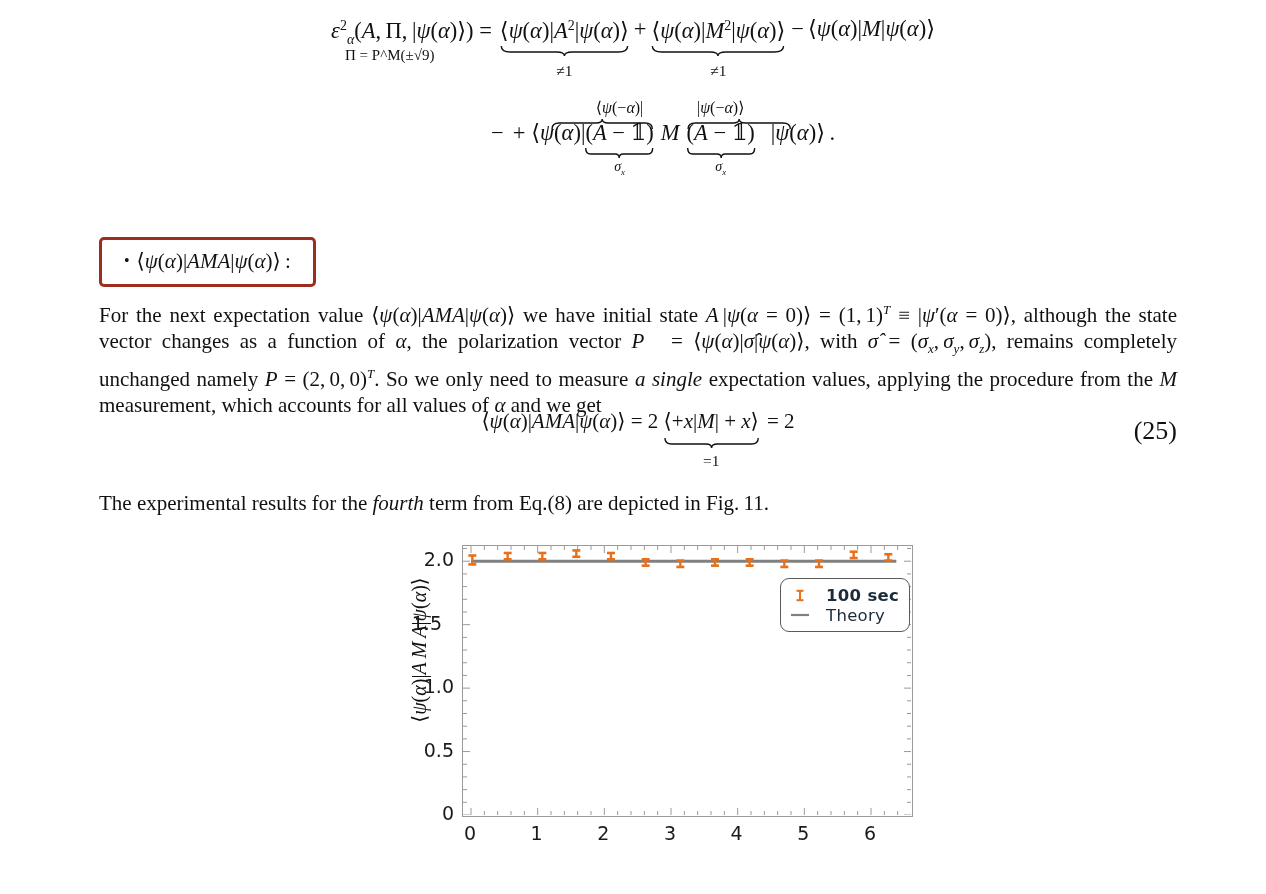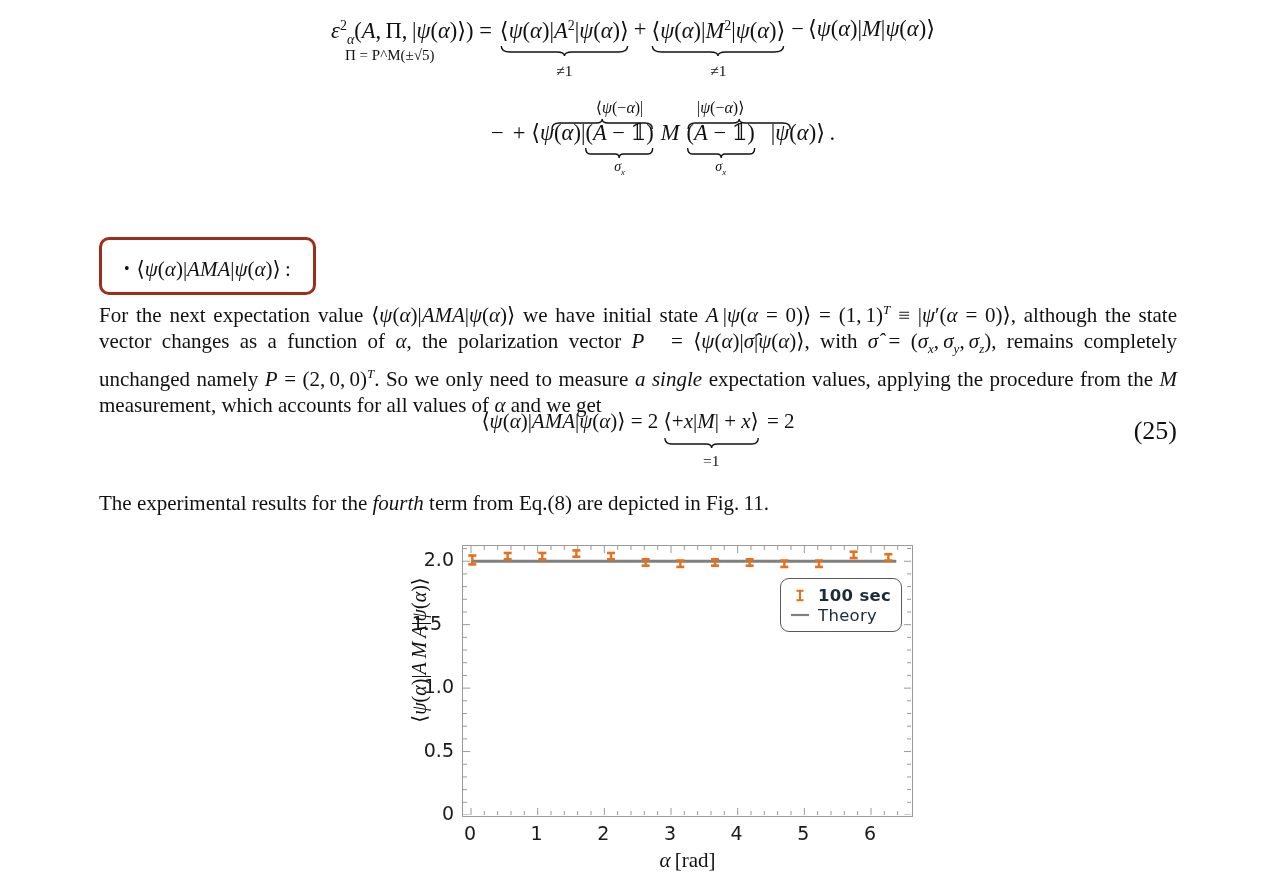--- a/index.html
+++ b/index.html
@@ -84,22 +84,22 @@
     padding: 2px 8px 26px 8px;
     display: inline-block;
     position: relative;
   }
 
   
   #bullet-box {
     position: absolute;
     left: 99px; top: 237px;
     border: 3px solid #9d2e1d;
-    border-radius: 10px;
-    padding: 17px 22px 10px 22px;
+    border-radius: 5px;
+    padding: 9px 22px 10px 22px;
     font-size: 21px;
   }
   #bullet-box .dot { font-size: 16px; vertical-align: 2px; margin-right: 7px;}
 
   
   .para {
     position: absolute;
     font-size: 21px;
     line-height: 25.6px;
     text-align: justify;
@@ -168,36 +168,36 @@
   }
   #legend {
     position: absolute;
     left: 388px; top: 48px;
     border: 1.4px solid #5a5a5a;
     border-radius: 9px;
     background: #fff;
     padding: 6px 10px 6px 8px;
     font-family: "DejaVu Sans", sans-serif;
   }
-  .leg-row { display: flex; align-items: center; height: 20px; }
+  .leg-row { display: flex; align-items: center; height: 20px; gap: 8px; }
   .leg-txt { font-size: 16.5px; color: #1b2b3a; margin-left: 7px; letter-spacing: 0.3px;}
   .leg-txt.bold { font-weight: bold; }
   .leg-mark { width: 22px; display:flex; justify-content:center; align-items:center;}
 </style>
 </head>
 <body>
 
 <div id="eq-block" class="mathsec">
 
   <div class="eqrow1">
     <span class="lhs-wrap">
       <span>
         <i>ε</i><sup class="s" style="font-style:normal">2</sup><sub class="b" style="font-style:italic">α</sub>(<i>A</i>, Π, |<i>ψ</i>(<i>α</i>)⟩) =
       </span>
-      <span class="lhs-sub">Π = P^M(±√5)</span>
+      <span class="lhs-sub">Π = P^M(±√9)</span>
     </span>
 
     <span class="ub" style="margin-left:8px">
       <span>⟨<i>ψ</i>(<i>α</i>)|<i>A</i><sup class="s" style="font-style:normal">2</sup>|<i>ψ</i>(<i>α</i>)⟩</span>
       <span class="brace">
         <svg class="brc" viewBox="0 0 100 12" preserveAspectRatio="none">
             <path d="M1,1 Q1,7 8,7 L44,7 Q50,7 50,11 Q50,7 56,7 L92,7 Q99,7 99,1" fill="none" stroke="#111" stroke-width="1.4" vector-effect="non-scaling-stroke"></path>
           </svg>
       </span>
       <span class="ublabel">≠1</span>
@@ -480,21 +480,20 @@
           <line x1="386.66666666666674" y1="12.054245283018913" x2="394.66666666666674" y2="12.054245283018913" stroke="#e8701a" stroke-width="2.6"></line>
         </g>
         <g>
           <line x1="425.33333333333337" y1="8.24764150943402" x2="425.33333333333337" y2="14.59198113207553" stroke="#e8701a" stroke-width="2.4"></line>
           <line x1="421.33333333333337" y1="8.24764150943402" x2="429.33333333333337" y2="8.24764150943402" stroke="#e8701a" stroke-width="2.6"></line>
           <line x1="421.33333333333337" y1="14.59198113207553" x2="429.33333333333337" y2="14.59198113207553" stroke="#e8701a" stroke-width="2.6"></line>
         </g>
       </svg>
   </div>
 
-  <div id="xlabel" class="mathsec"><i>α</i> [rad]</div>
 
   <div id="ticklayer"></div>
 
   <div id="legend">
     <div class="leg-row">
       <span class="leg-mark">
         <svg width="14" height="13" viewBox="0 0 14 13">
             <line x1="7" y1="1.5" x2="7" y2="11.5" stroke="#e8701a" stroke-width="2"></line>
             <line x1="3.5" y1="1.8" x2="10.5" y2="1.8" stroke="#e8701a" stroke-width="2"></line>
             <line x1="3.5" y1="11.2" x2="10.5" y2="11.2" stroke="#e8701a" stroke-width="2"></line>

